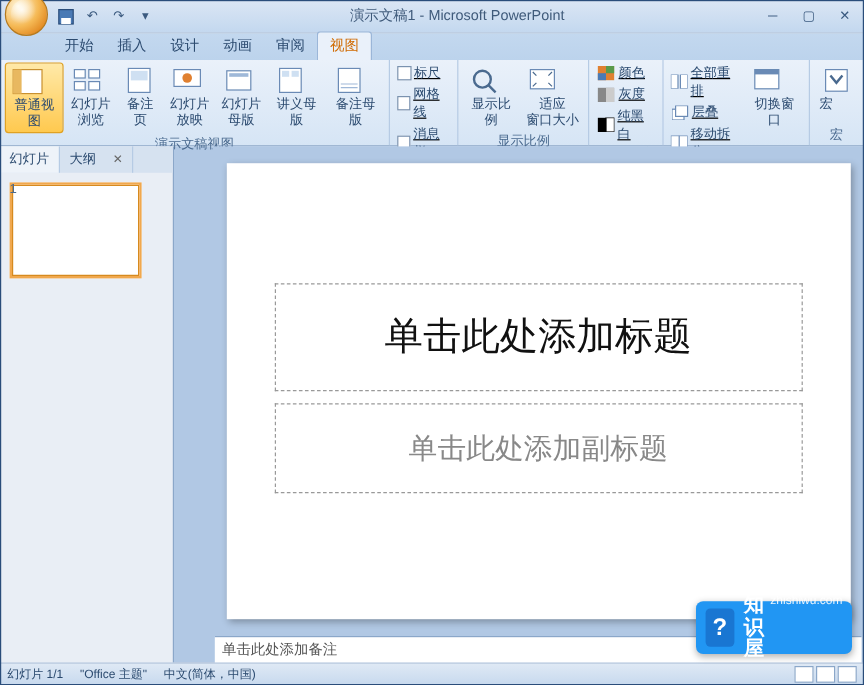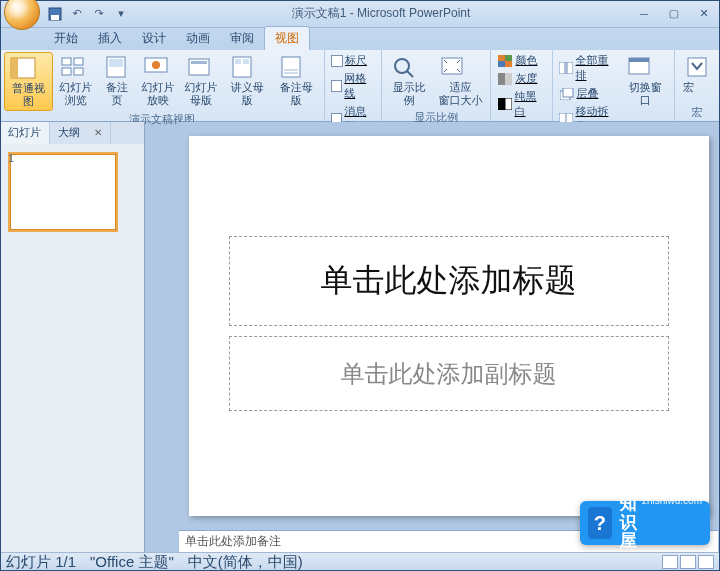--- a/index.html
+++ b/index.html
@@ -49,21 +49,21 @@
 .canvas { flex:1; background:#b1c8e4; display:flex; align-items:center; justify-content:center; padding:10px; }
 .slide { width:520px; height:380px; background:#fff; box-shadow: 2px 2px 6px rgba(0,0,0,0.3); position:relative; }
 .ph { position:absolute; border:1px dashed #999; display:flex; align-items:center; justify-content:center; font-family: SimSun, serif; }
 .ph-title { left:40px; top:100px; right:40px; height:90px; font-size:32px; color:#111; }
 .ph-sub { left:40px; top:200px; right:40px; height:75px; font-size:24px; color:#888; }
 
 
 .notes { height:22px; background:#fff; border-top:1px solid #8ba7c9; padding:2px 6px; font-size:12px; color:#555; margin:0 2px; }
 
 
-.statusbar { height:19px; background: linear-gradient(#dfe9f5,#c7d9ee); display:flex; align-items:center; font-size:15px; color:#2b4a6f; padding:0 6px; gap:14px; border-top:1px solid #a2b8d4; }
+.statusbar { height:19px; background: linear-gradient(#dfe9f5,#c7d9ee); display:flex; align-items:center; font-size:10px; color:#2b4a6f; padding:0 6px; gap:14px; border-top:1px solid #a2b8d4; }
 .statusbar .spacer { flex:1; }
 .view-icons { display:flex; gap:2px; }
 .vicon { width:16px; height:14px; border:1px solid #8ba7c9; background:#fff; }
 
 
 .badge { position:absolute; right:10px; bottom:26px; width:130px; height:44px; background:#2196f3; border-radius:6px; display:flex; align-items:center; padding:4px 8px; color:#fff; box-shadow:0 2px 6px rgba(0,0,0,0.3); }
 .badge .q { width:32px; height:32px; background:#1976d2; border-radius:4px; display:flex; align-items:center; justify-content:center; font-size:20px; font-weight:bold; margin-right:8px; }
 .badge .txt { display:flex; flex-direction:row; line-height:1.1; }
 .badge .t1 { font-size:17px; font-weight:bold; }
 .badge .t2 { font-size:10px; opacity:0.9; }

